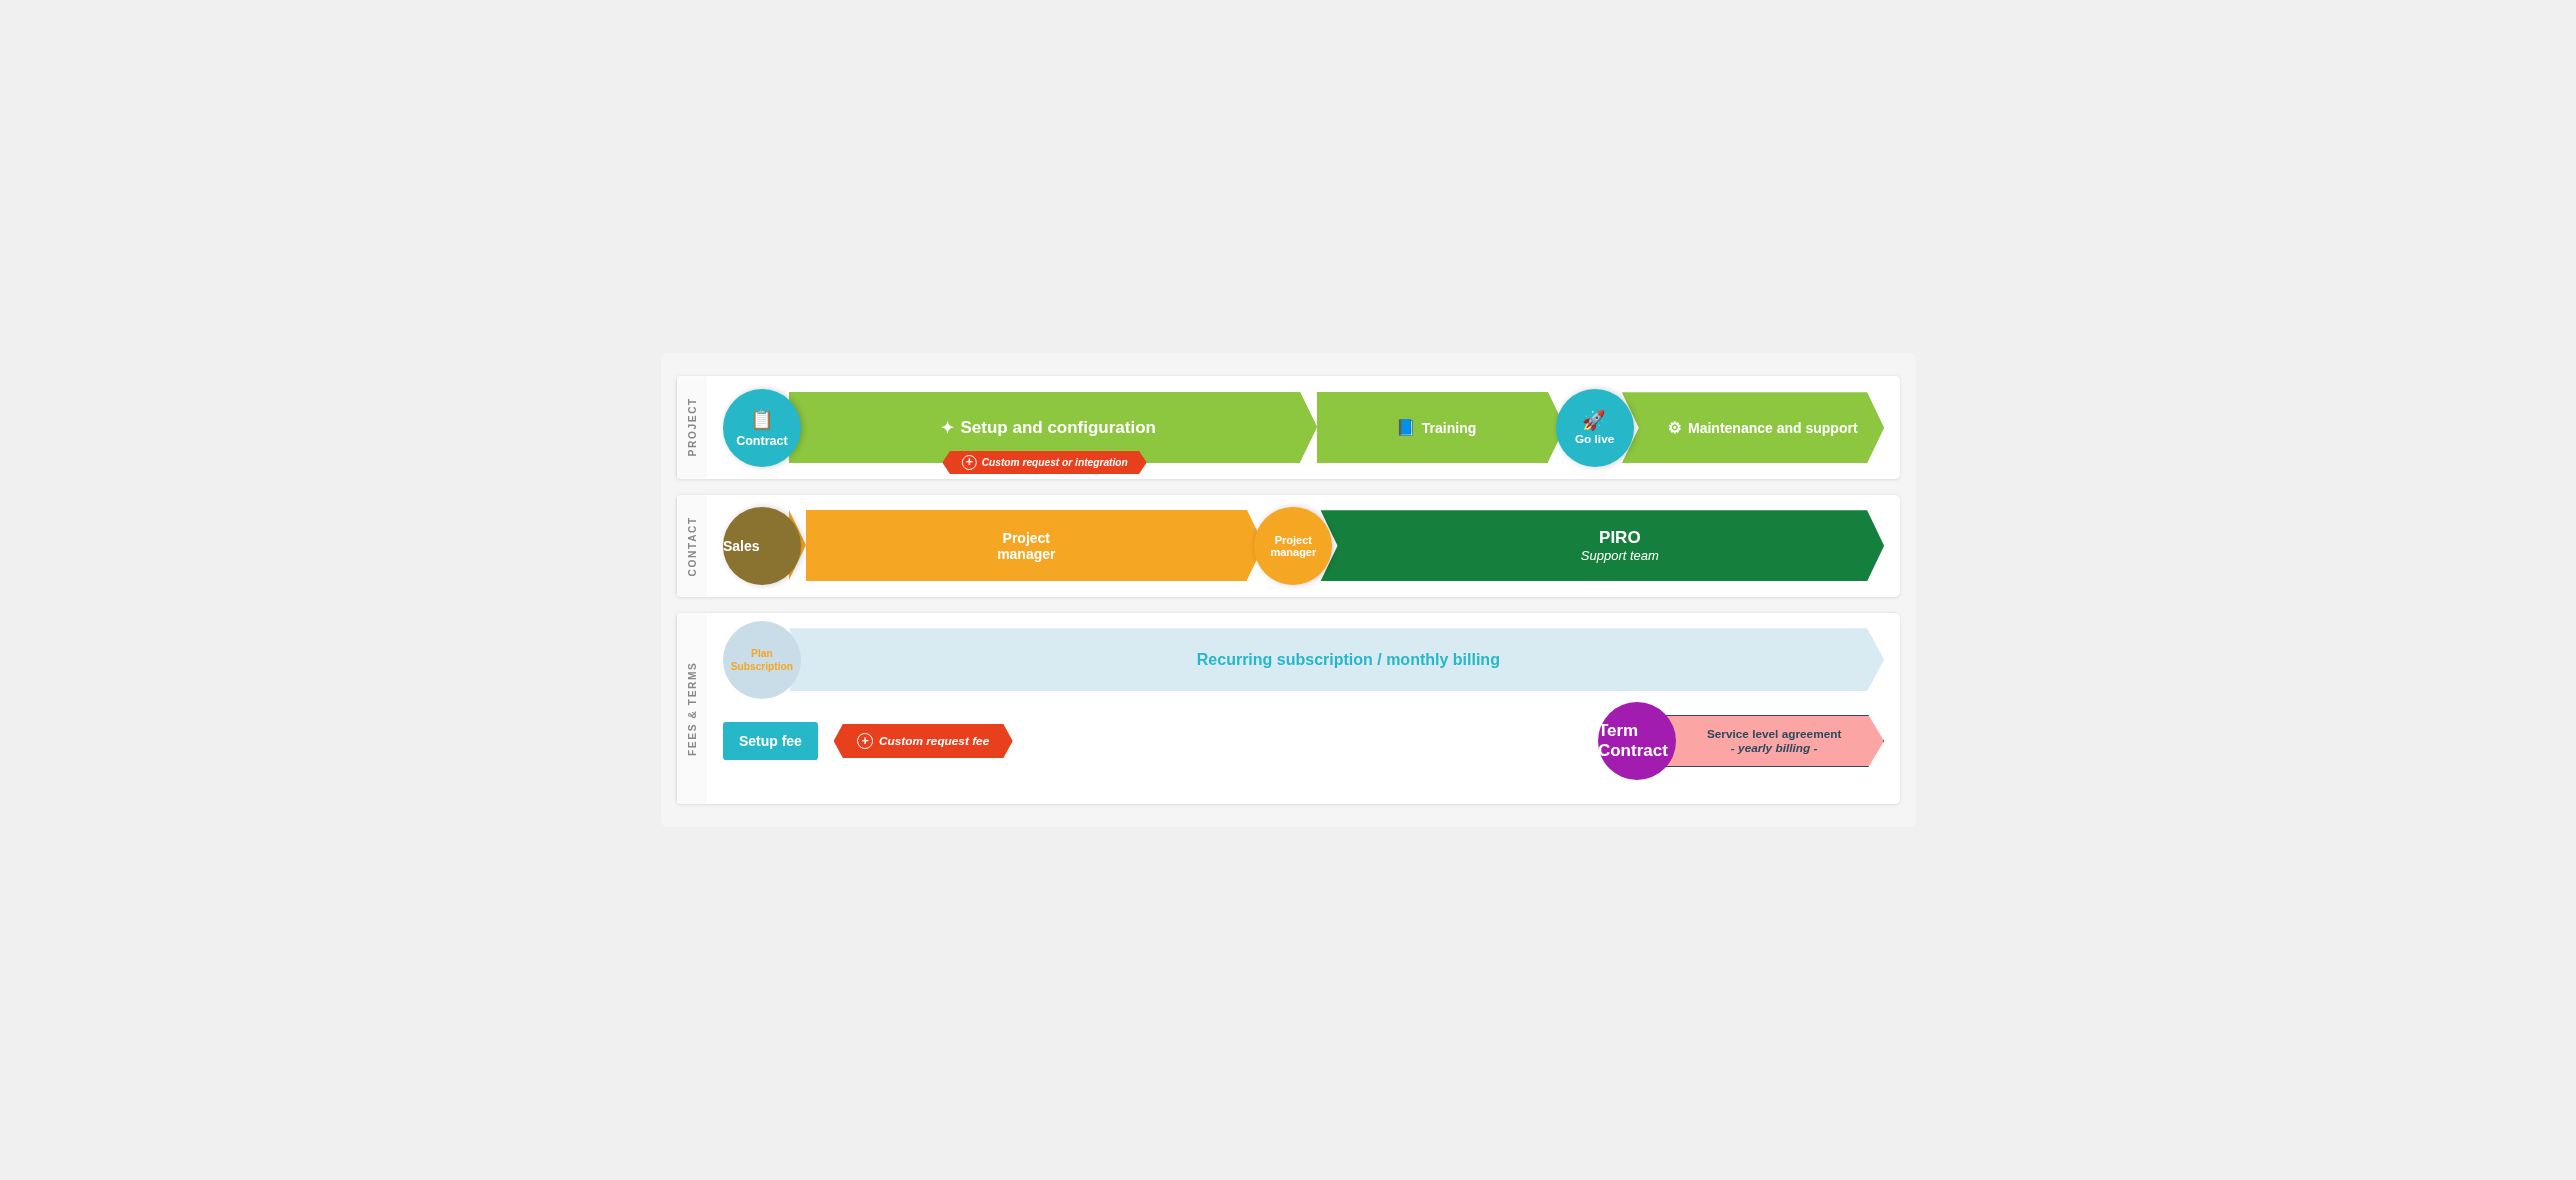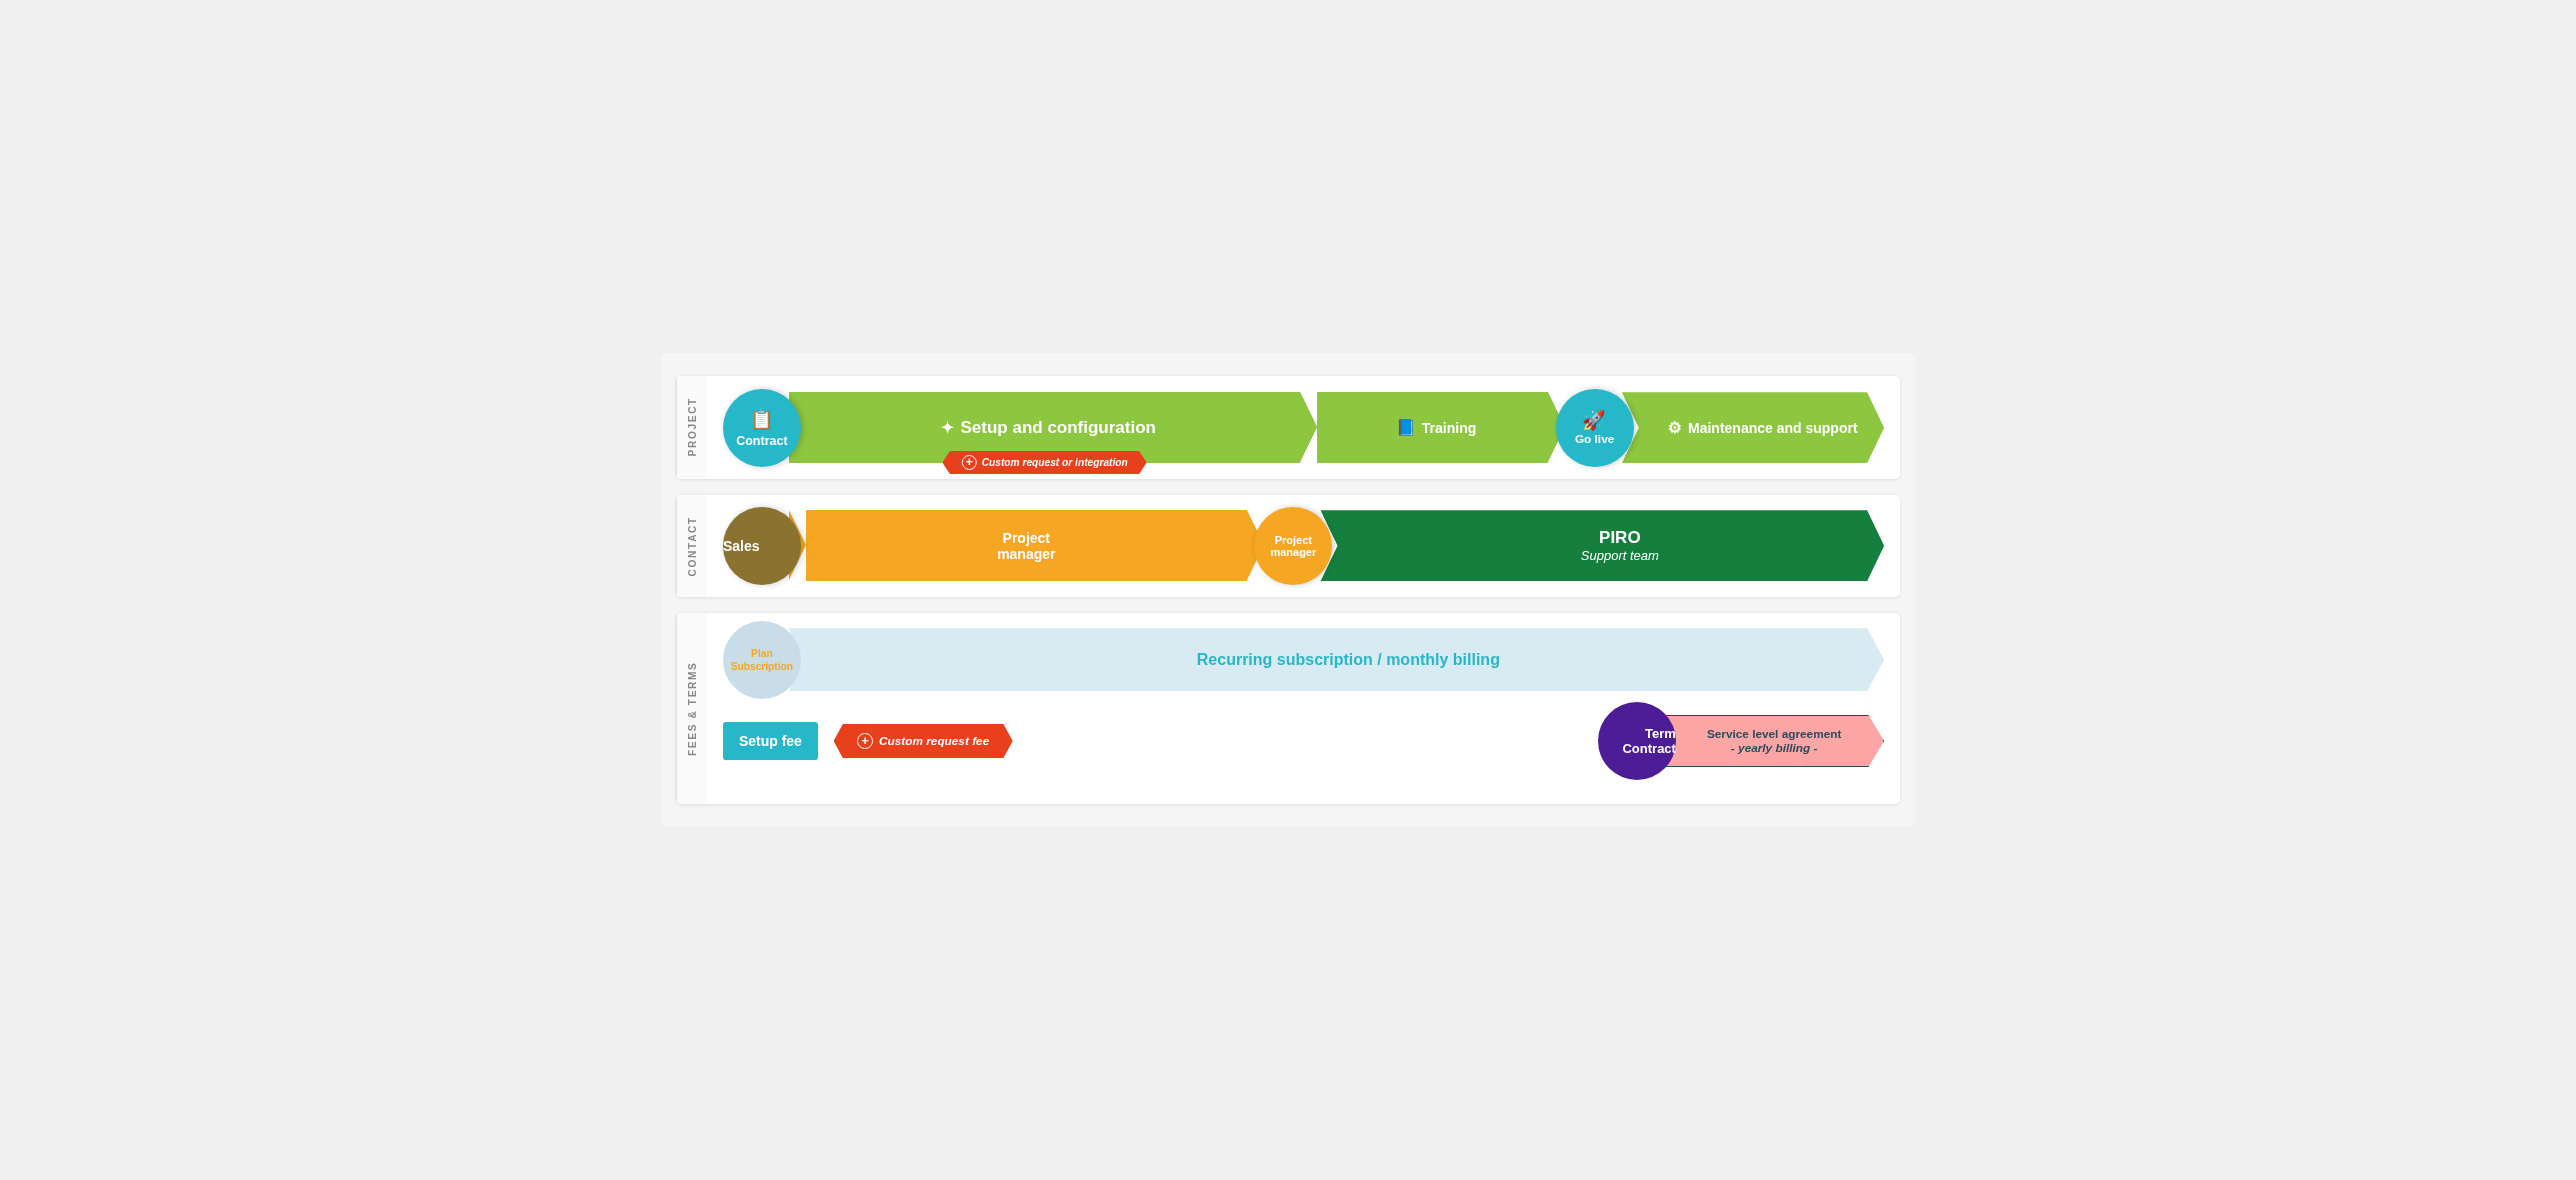--- a/index.html
+++ b/index.html
@@ -451,28 +451,28 @@
     .fee-right {
       margin-left: auto;
       display: flex;
       align-items: center;
       gap: -7.8px;
     }
 
     .term-contract-circle {
       width: 78px;
       height: 78px;
-      background: #4c1d95;
+      background: #a21caf;
       border-radius: 50%;
       display: flex;
       flex-direction: column;
-      align-items: flex-end;
-      justify-content: center;
-      color: white;
-      font-size: 13px;
+      align-items: flex-start;
+      justify-content: center;
+      color: white;
+      font-size: 17px;
       font-weight: 700;
       text-align: center;
       flex-shrink: 0;
       z-index: 5;
       margin-right: -11.8px;
     }
 
     .sla-box {
       background: #fca5a5;
       border: 1.6px solid #2d4a5c;

